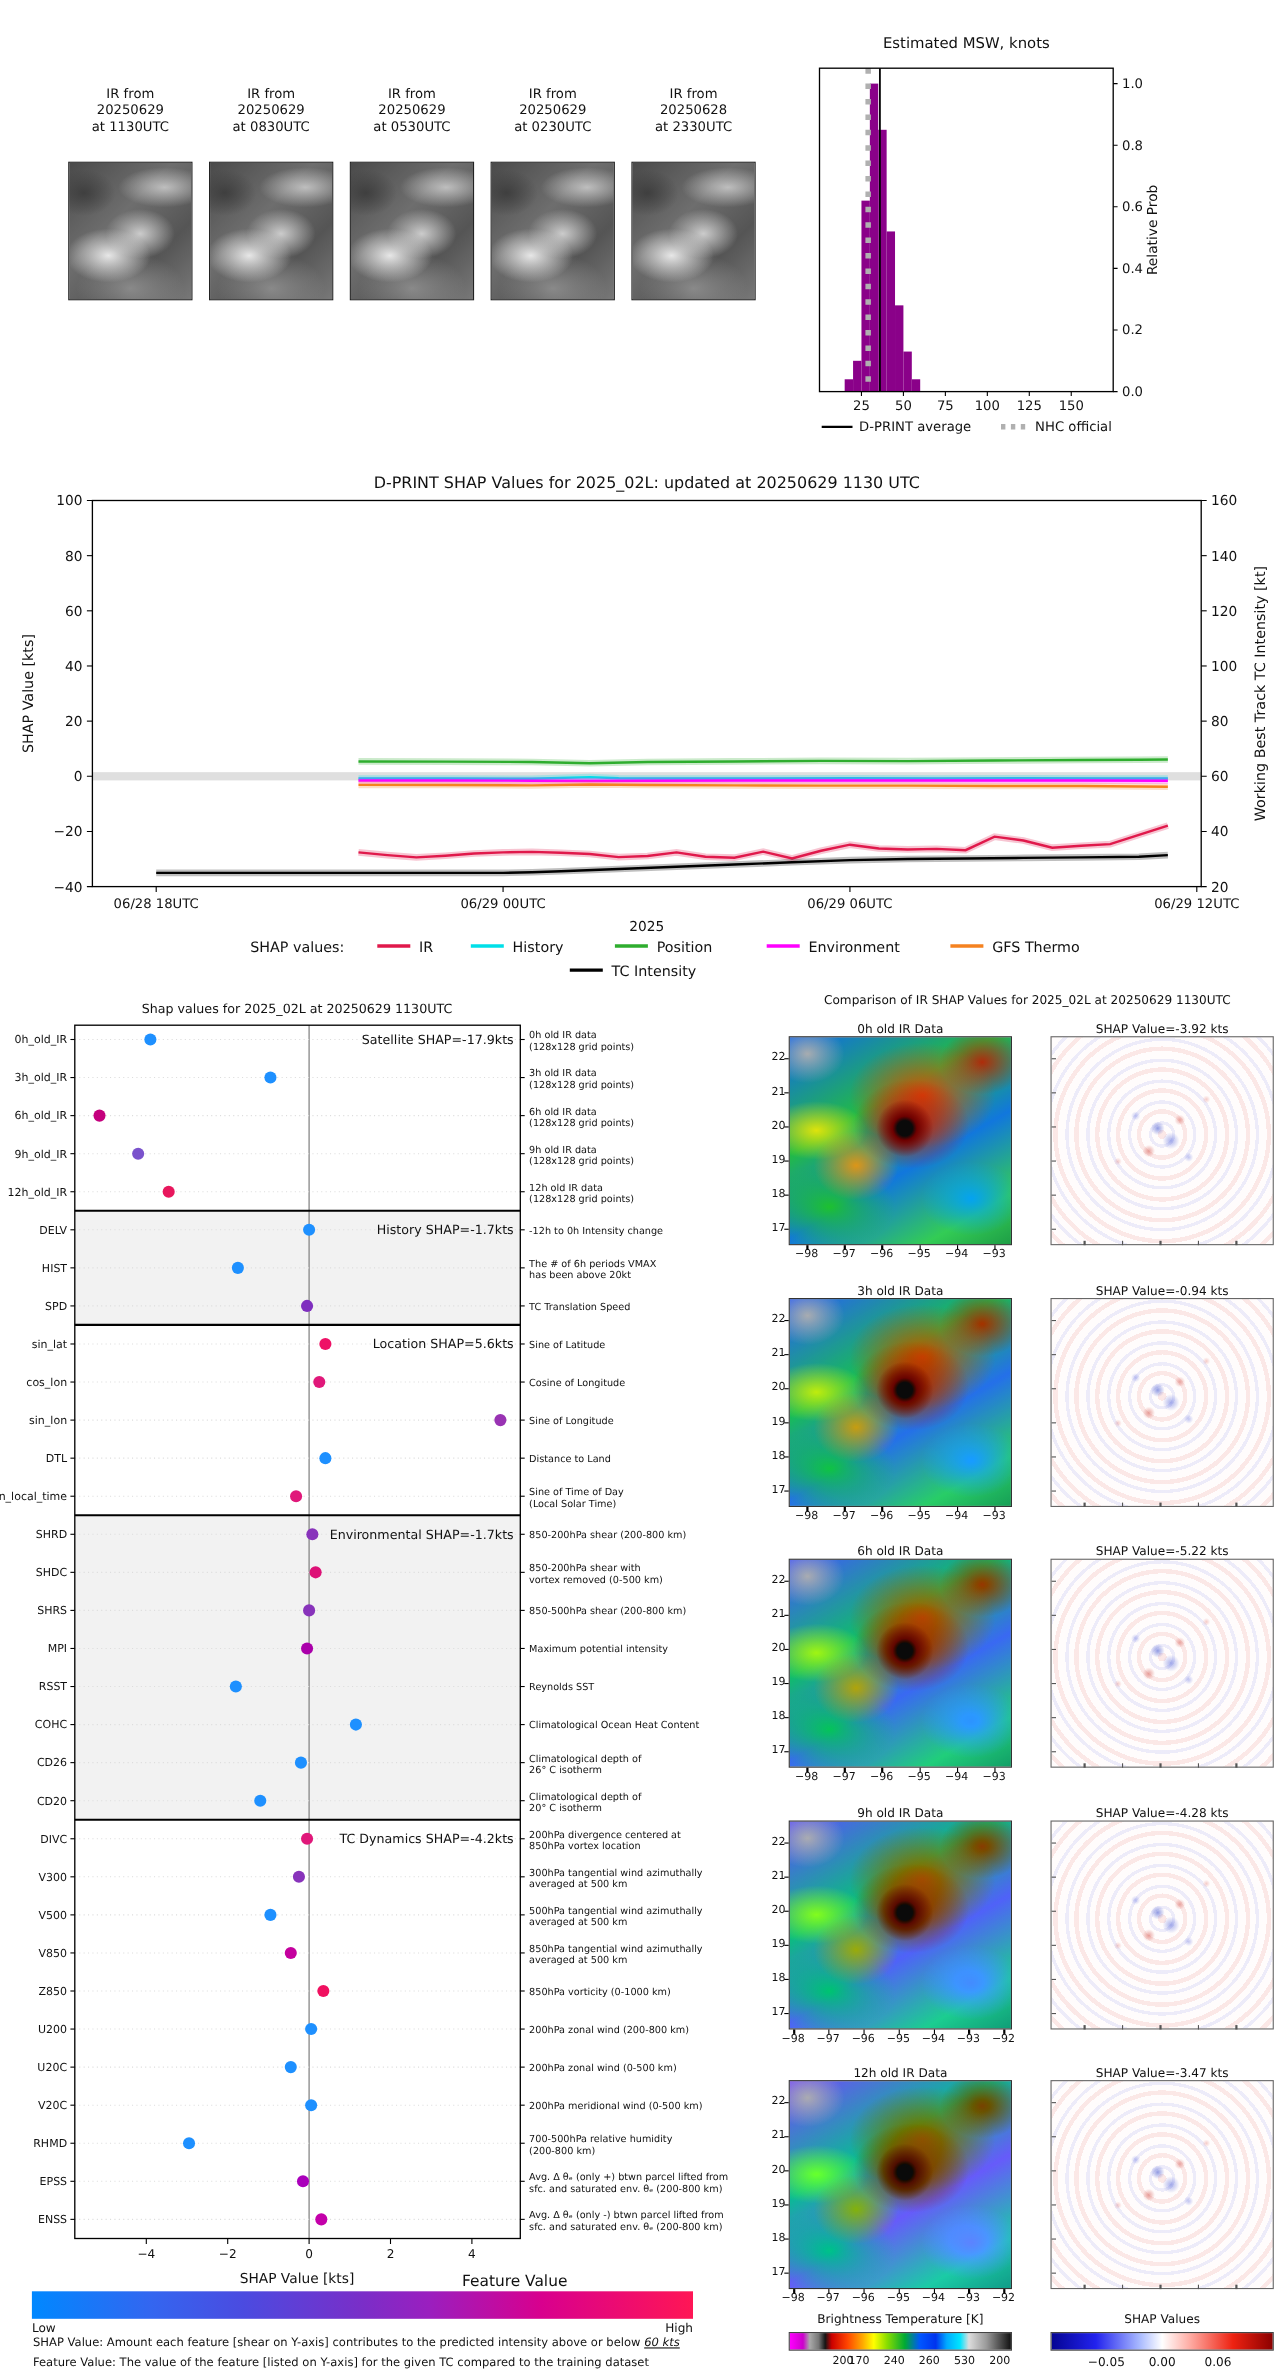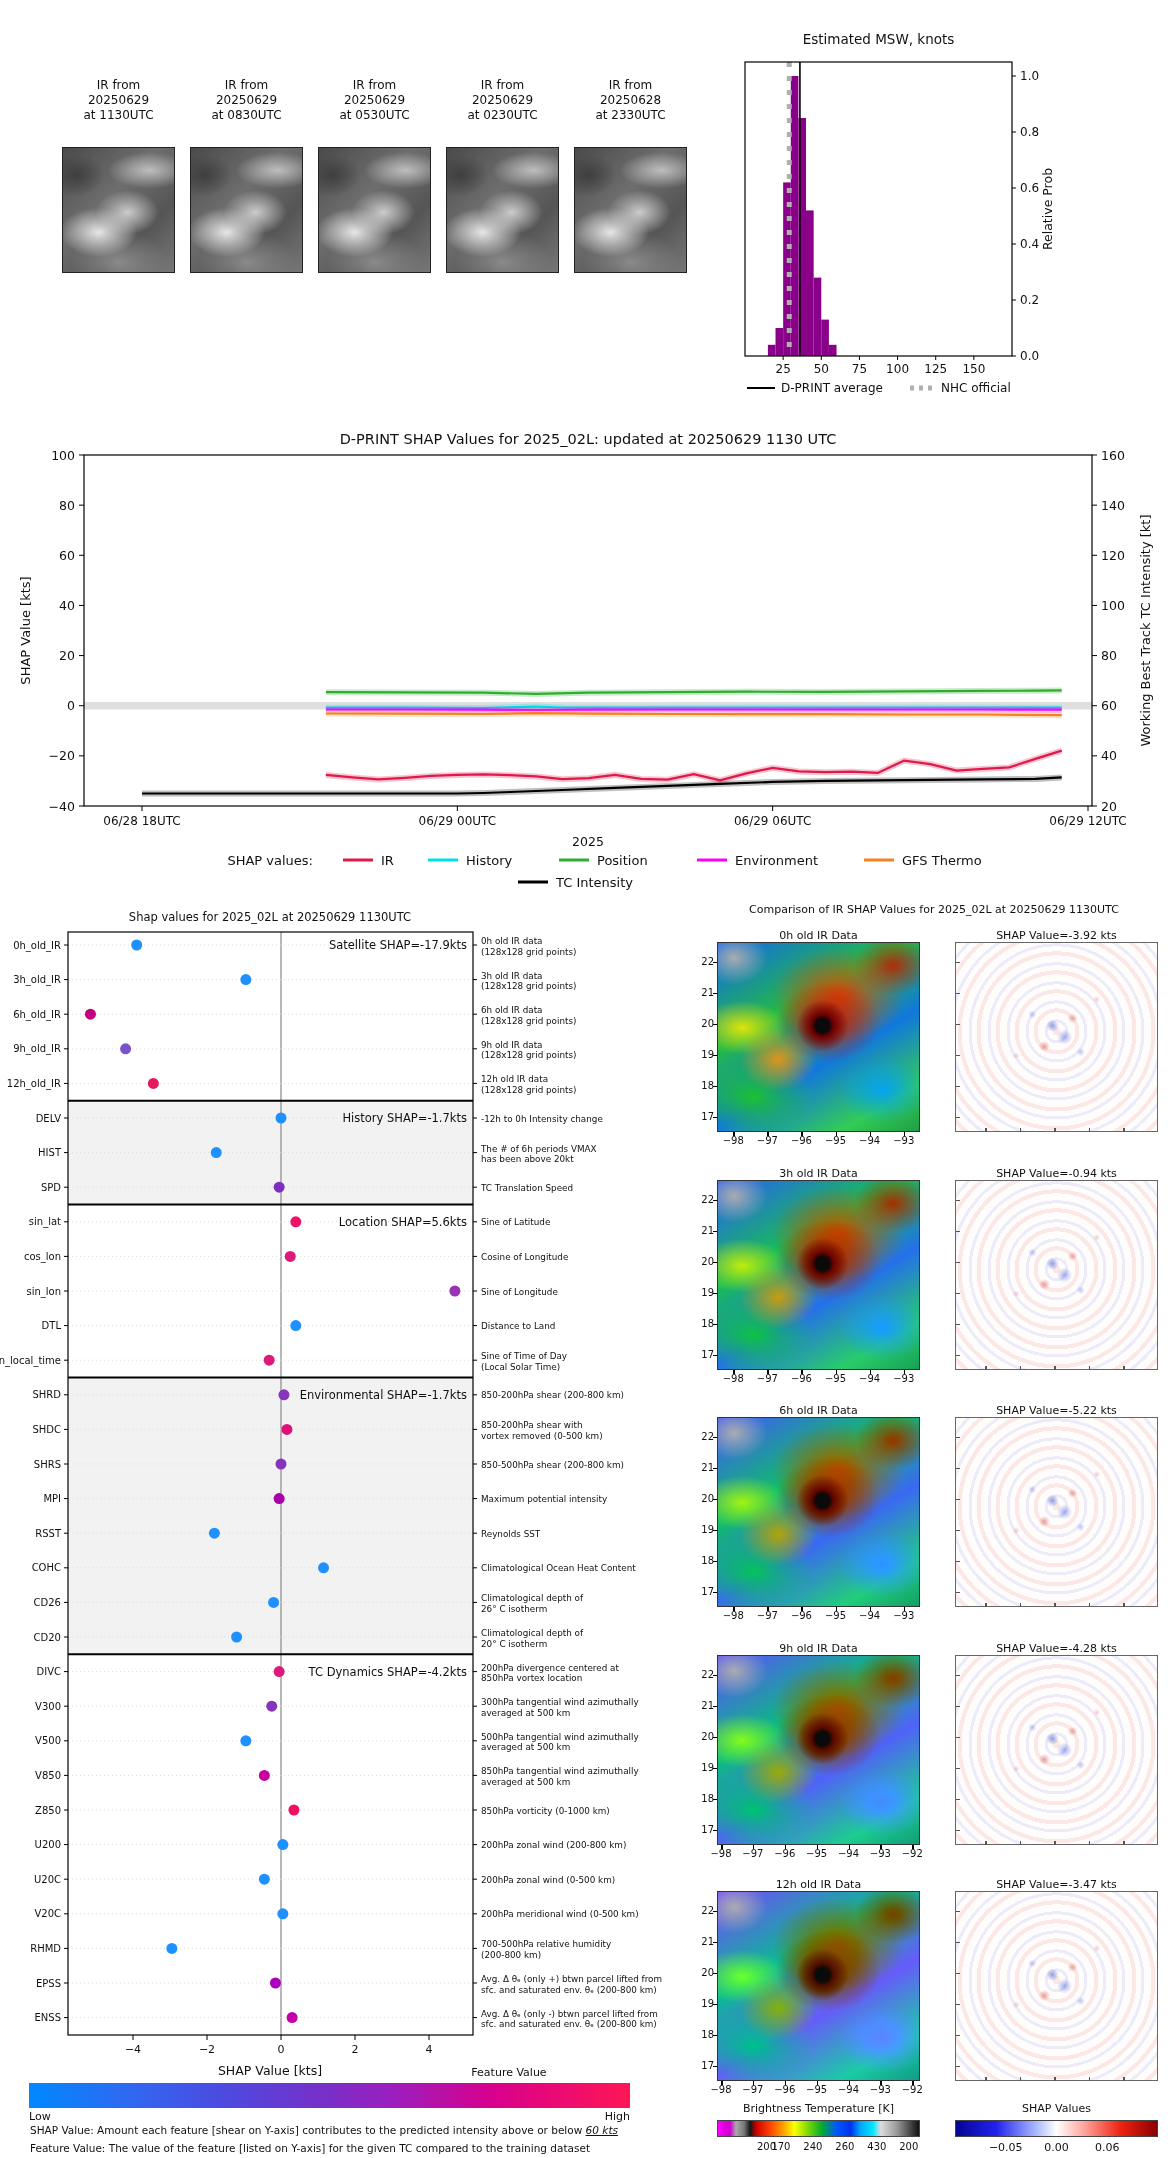--- a/index.html
+++ b/index.html
@@ -401,21 +401,21 @@
       <line x1="281" y1="1130" x2="281" y2="1135" stroke="#000"></line>
       <text x="281" y="1148" font-size="11" text-anchor="middle">0</text>
       <line x1="355" y1="1130" x2="355" y2="1135" stroke="#000"></line>
       <text x="355" y="1148" font-size="11" text-anchor="middle">2</text>
       <line x1="429" y1="1130" x2="429" y2="1135" stroke="#000"></line>
       <text x="429" y="1148" font-size="11" text-anchor="middle">4</text>
       <text x="270" y="1170" font-size="12.5" text-anchor="middle">SHAP Value [kts]</text>
     </svg>
 
   <div class="abs cb cb-feature" style="left:29px;top:2083px;width:601px;height:25px;"></div>
-  <div class="abs" style="left:409px;top:2066px;width:200px;text-align:center;font-size:11px;">Feature Value</div>
+  <div class="abs" style="left:420px;top:2066px;width:200px;text-align:left;font-size:14px;">Feature Value</div>
   <div class="abs cbtick" style="left:29px;top:2110px;font-size:11px;">Low</div>
   <div class="abs cbtick" style="left:530px;top:2110px;width:100px;text-align:right;font-size:11px;">High</div>
   <div class="abs note" style="left:30px;top:2124px;width:660px;">
     <span>SHAP Value: Amount each feature [shear on Y-axis] contributes to the predicted intensity above or below </span><span style="text-decoration:underline;font-style:italic;">60 kts</span>
   </div>
   <div class="abs note" style="left:30px;top:2142px;width:660px;">Feature Value: The value of the feature [listed on Y-axis] for the given TC compared to the training dataset</div>
 
   <div class="abs rowtitle" style="left:700px;top:903px;width:468px;font-size:11px;">Comparison of IR SHAP Values for 2025_02L at 20250629 1130UTC</div>
   <div id="comparison-rows">
       <div class="abs rowtitle" style="left: 717px; top: 929px; width: 203px;">0h old IR Data</div>
@@ -620,21 +620,21 @@
     </div>
 
   <div class="abs rowtitle" style="left:717px;top:2102px;width:203px;font-size:11px;">Brightness Temperature [K]</div>
   <div class="abs cb cb-bt" style="left:717px;top:2120px;width:203px;"></div>
   <div id="bt-ticks">
       <div class="abs cbtick" style="left: 703px; top: 2141px; width: 28px; text-align: center; margin-top: 31px;">180</div>
       <div class="abs cbtick" style="left: 748px; top: 2141px; width: 28px; text-align: right;">200</div>
       <div class="abs cbtick" style="left: 766.937px; top: 2141px; width: 28px; text-align: center;">170</div>
       <div class="abs cbtick" style="left: 798.906px; top: 2141px; width: 28px; text-align: center;">240</div>
       <div class="abs cbtick" style="left: 830.874px; top: 2141px; width: 28px; text-align: center;">260</div>
-      <div class="abs cbtick" style="left: 862.843px; top: 2141px; width: 28px; text-align: center;">430</div>
+      <div class="abs cbtick" style="left: 862.843px; top: 2141px; width: 28px; text-align: center;">530</div>
       <div class="abs cbtick" style="left: 894.811px; top: 2141px; width: 28px; text-align: center;">200</div>
     </div>
   <div class="abs rowtitle" style="left:955px;top:2102px;width:203px;font-size:11px;">SHAP Values</div>
   <div class="abs cb cb-shap" style="left:955px;top:2120px;width:203px;"></div>
   <div id="shap-ticks">
       <div class="abs cbtick" style="left: 983.75px; top: 2141px; width: 44px; text-align: center; font-size: 11px;">−0.05</div>
       <div class="abs cbtick" style="left: 1034.5px; top: 2141px; width: 44px; text-align: center; font-size: 11px;">0.00</div>
       <div class="abs cbtick" style="left: 1085.25px; top: 2141px; width: 44px; text-align: center; font-size: 11px;">0.06</div>
     </div>
 </div>

